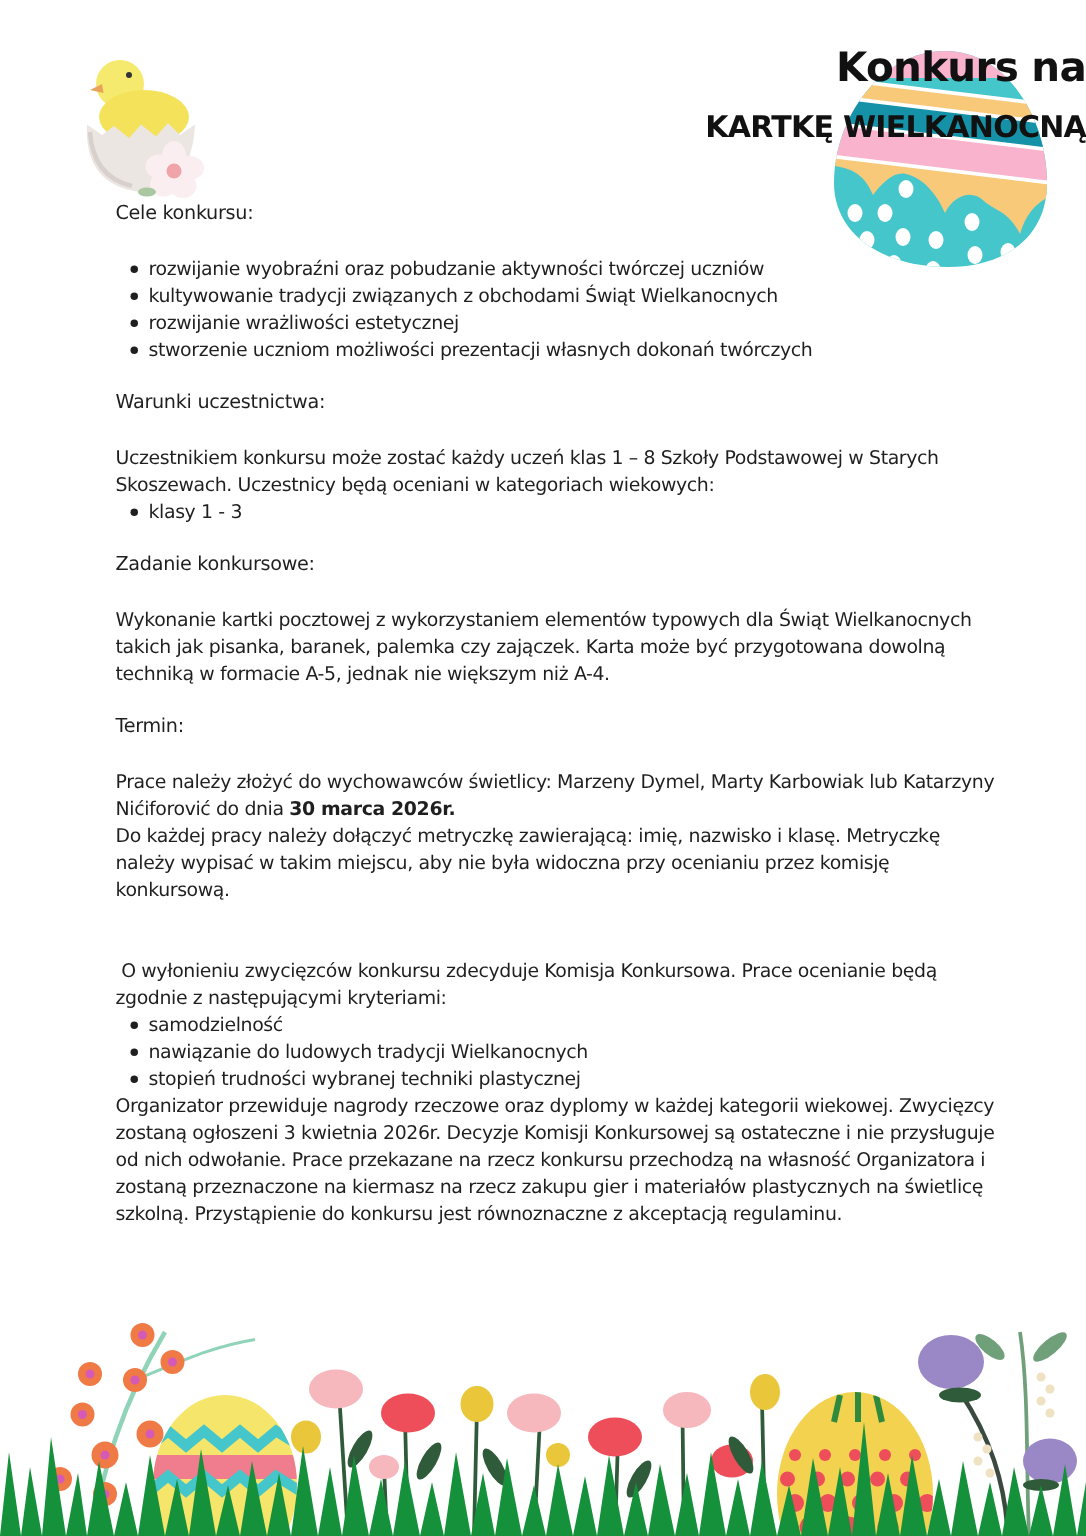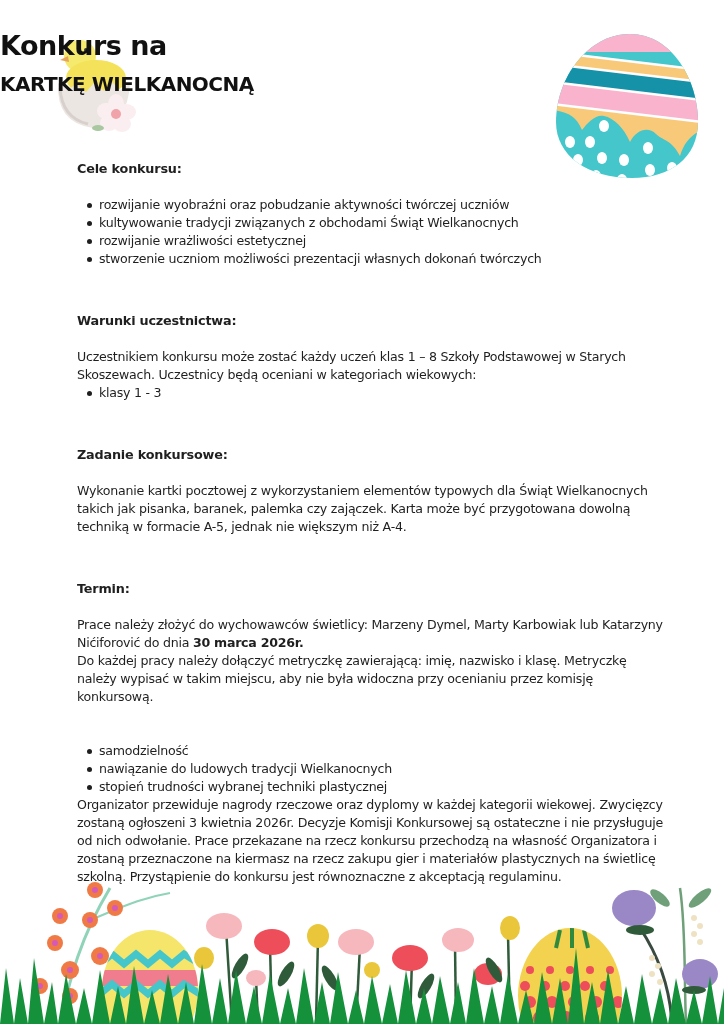--- a/index.html
+++ b/index.html
@@ -1,37 +1,37 @@
 <!DOCTYPE html>
 <html><head>
 <meta charset="utf-8">
 <style>
   * { box-sizing: border-box; margin: 0; padding: 0; }
   html, body { width: 724px; height: 1024px; background: #ffffff; overflow: hidden; }
   body { position: relative; font-family: "DejaVu Sans", "Liberation Sans", sans-serif; color: #1f1f1f; }
 
   .title {
-    position: absolute; left: 0; width: 724px; text-align: left;
+    position: absolute; left: 0; width: 724px; text-align: right;
     font-family: "DejaVu Sans", sans-serif; font-weight: bold; color: #111;
     letter-spacing: -0.5px;
   }
   .title.l1 { top: 30px; font-size: 27px; }
   .title.l2 { top: 72px; font-size: 20px; }
 
   .deco { position: absolute; }
   #chick { left: 48px; top: 28px; width: 100px; height: 110px; }
   #egg { left: 552px; top: 30px; width: 150px; height: 150px; }
   #meadow { left: 0; top: 878px; width: 724px; height: 146px; }
 
   .content {
     position: absolute; left: 77px; top: 134px; width: 590px;
     font-size: 12.6px; line-height: 18px; letter-spacing: -0.25px;
   }
   .content h2 {
-    font-size: 12.8px; font-weight: bold; line-height: 18px; letter-spacing: -0.2px; margin-top: 26px;
+    font-size: 12.8px; font-weight: normal; line-height: 18px; letter-spacing: -0.2px;
   }
   .gap { height: 18px; }
   ul { list-style: none; }
   ul li { position: relative; padding-left: 22px; }
   ul li::before {
     content: ""; position: absolute; left: 10px; top: 7px;
     width: 5px; height: 5px; border-radius: 50%; background: #1f1f1f;
   }
   p { white-space: normal; }
   b { font-weight: bold; }
@@ -120,20 +120,21 @@
   <p>Wykonanie kartki pocztowej z wykorzystaniem elementów typowych dla Świąt Wielkanocnych takich jak pisanka, baranek, palemka czy zajączek. Karta może być przygotowana dowolną techniką w formacie A-5, jednak nie większym niż A-4.</p>
   <div class="gap"></div>
 
   <h2>Termin:</h2>
   <div class="gap"></div>
   <p><span>Prace należy złożyć do wychowawców świetlicy: Marzeny Dymel, Marty Karbowiak lub Katarzyny Nićiforović do dnia </span><b>30 marca 2026r.</b></p>
   <p>Do każdej pracy należy dołączyć metryczkę zawierającą: imię, nazwisko i klasę. Metryczkę należy wypisać w takim miejscu, aby nie była widoczna przy ocenianiu przez komisję konkursową.</p>
   <div class="gap"></div>
 
   <div class="gap"></div>
+  <p style="white-space:pre-wrap;"> O wyłonieniu zwycięzców konkursu zdecyduje Komisja Konkursowa. Prace ocenianie będą zgodnie z następującymi kryteriami:</p>
   <ul>
     <li>samodzielność</li>
     <li>nawiązanie do ludowych tradycji Wielkanocnych</li>
     <li>stopień trudności wybranej techniki plastycznej</li>
   </ul>
   <p>Organizator przewiduje nagrody rzeczowe oraz dyplomy w każdej kategorii wiekowej. Zwycięzcy zostaną ogłoszeni 3 kwietnia 2026r. Decyzje Komisji Konkursowej są ostateczne i nie przysługuje od nich odwołanie. Prace przekazane  na rzecz konkursu przechodzą na własność Organizatora i zostaną przeznaczone na kiermasz na rzecz zakupu gier i materiałów plastycznych na świetlicę szkolną. Przystąpienie do konkursu jest równoznaczne z akceptacją regulaminu.</p>
 </div>
 
 <svg id="meadow" class="deco" viewBox="0 0 724 146" preserveAspectRatio="none">
 

